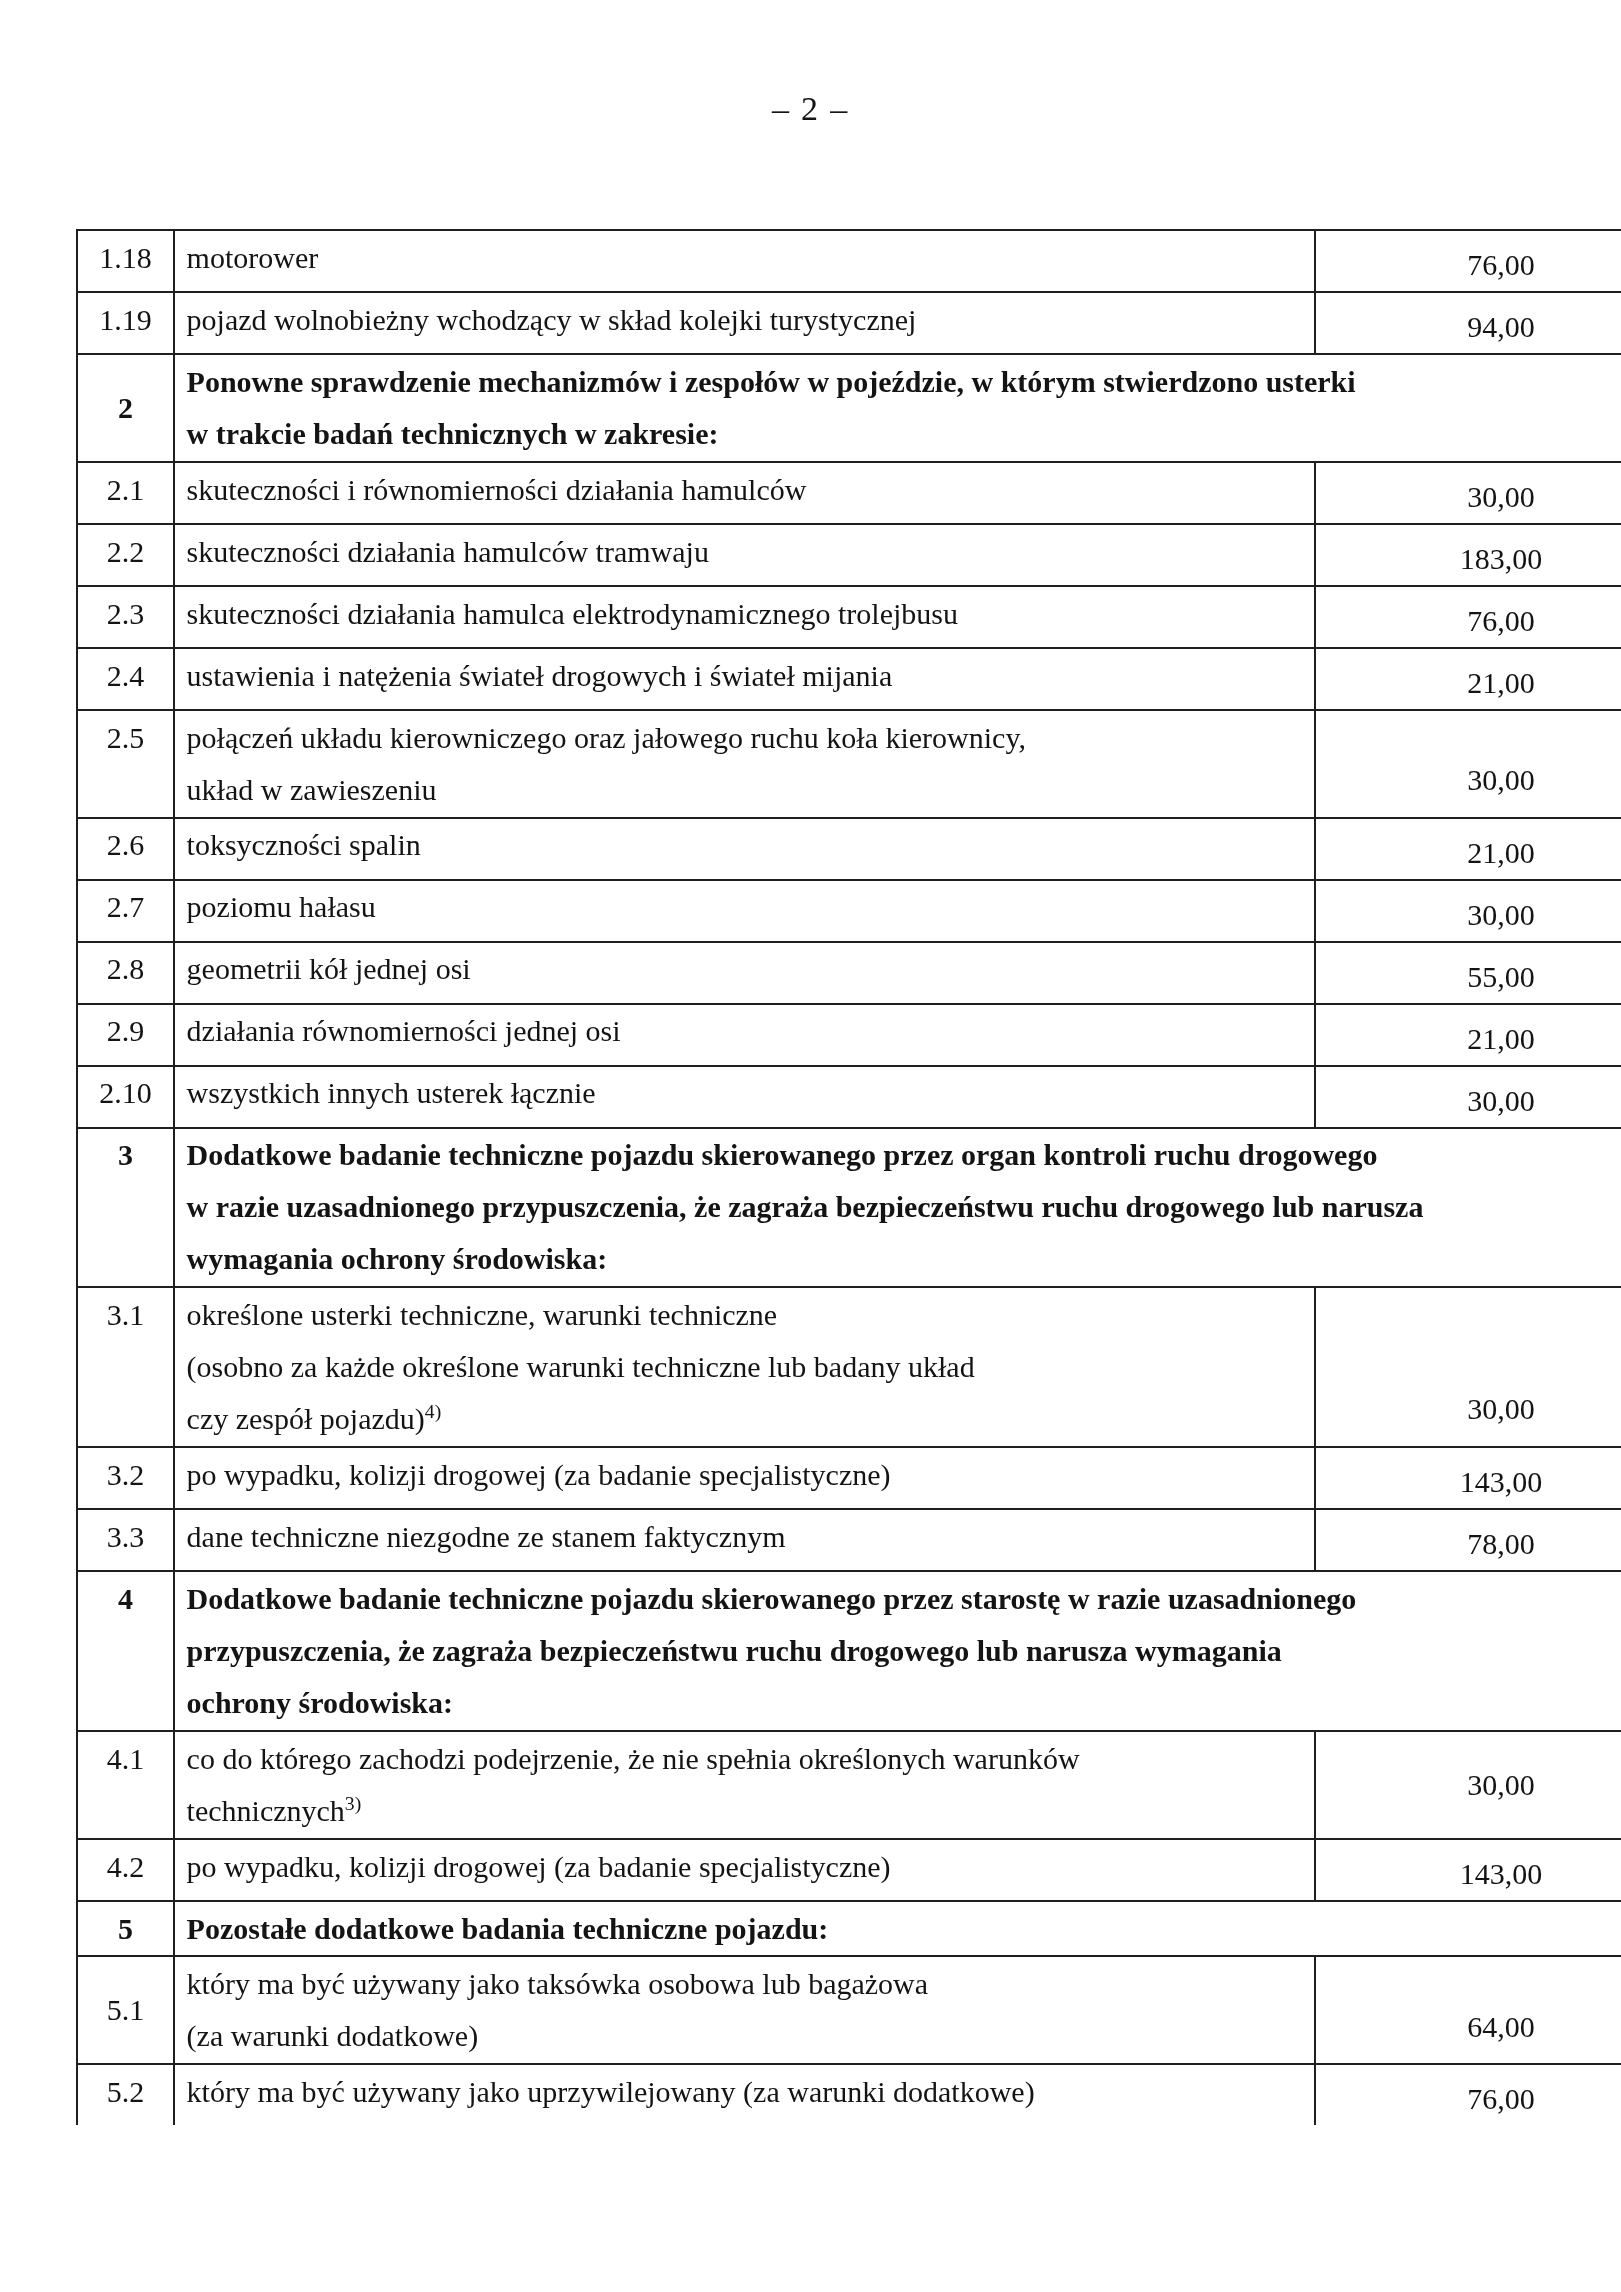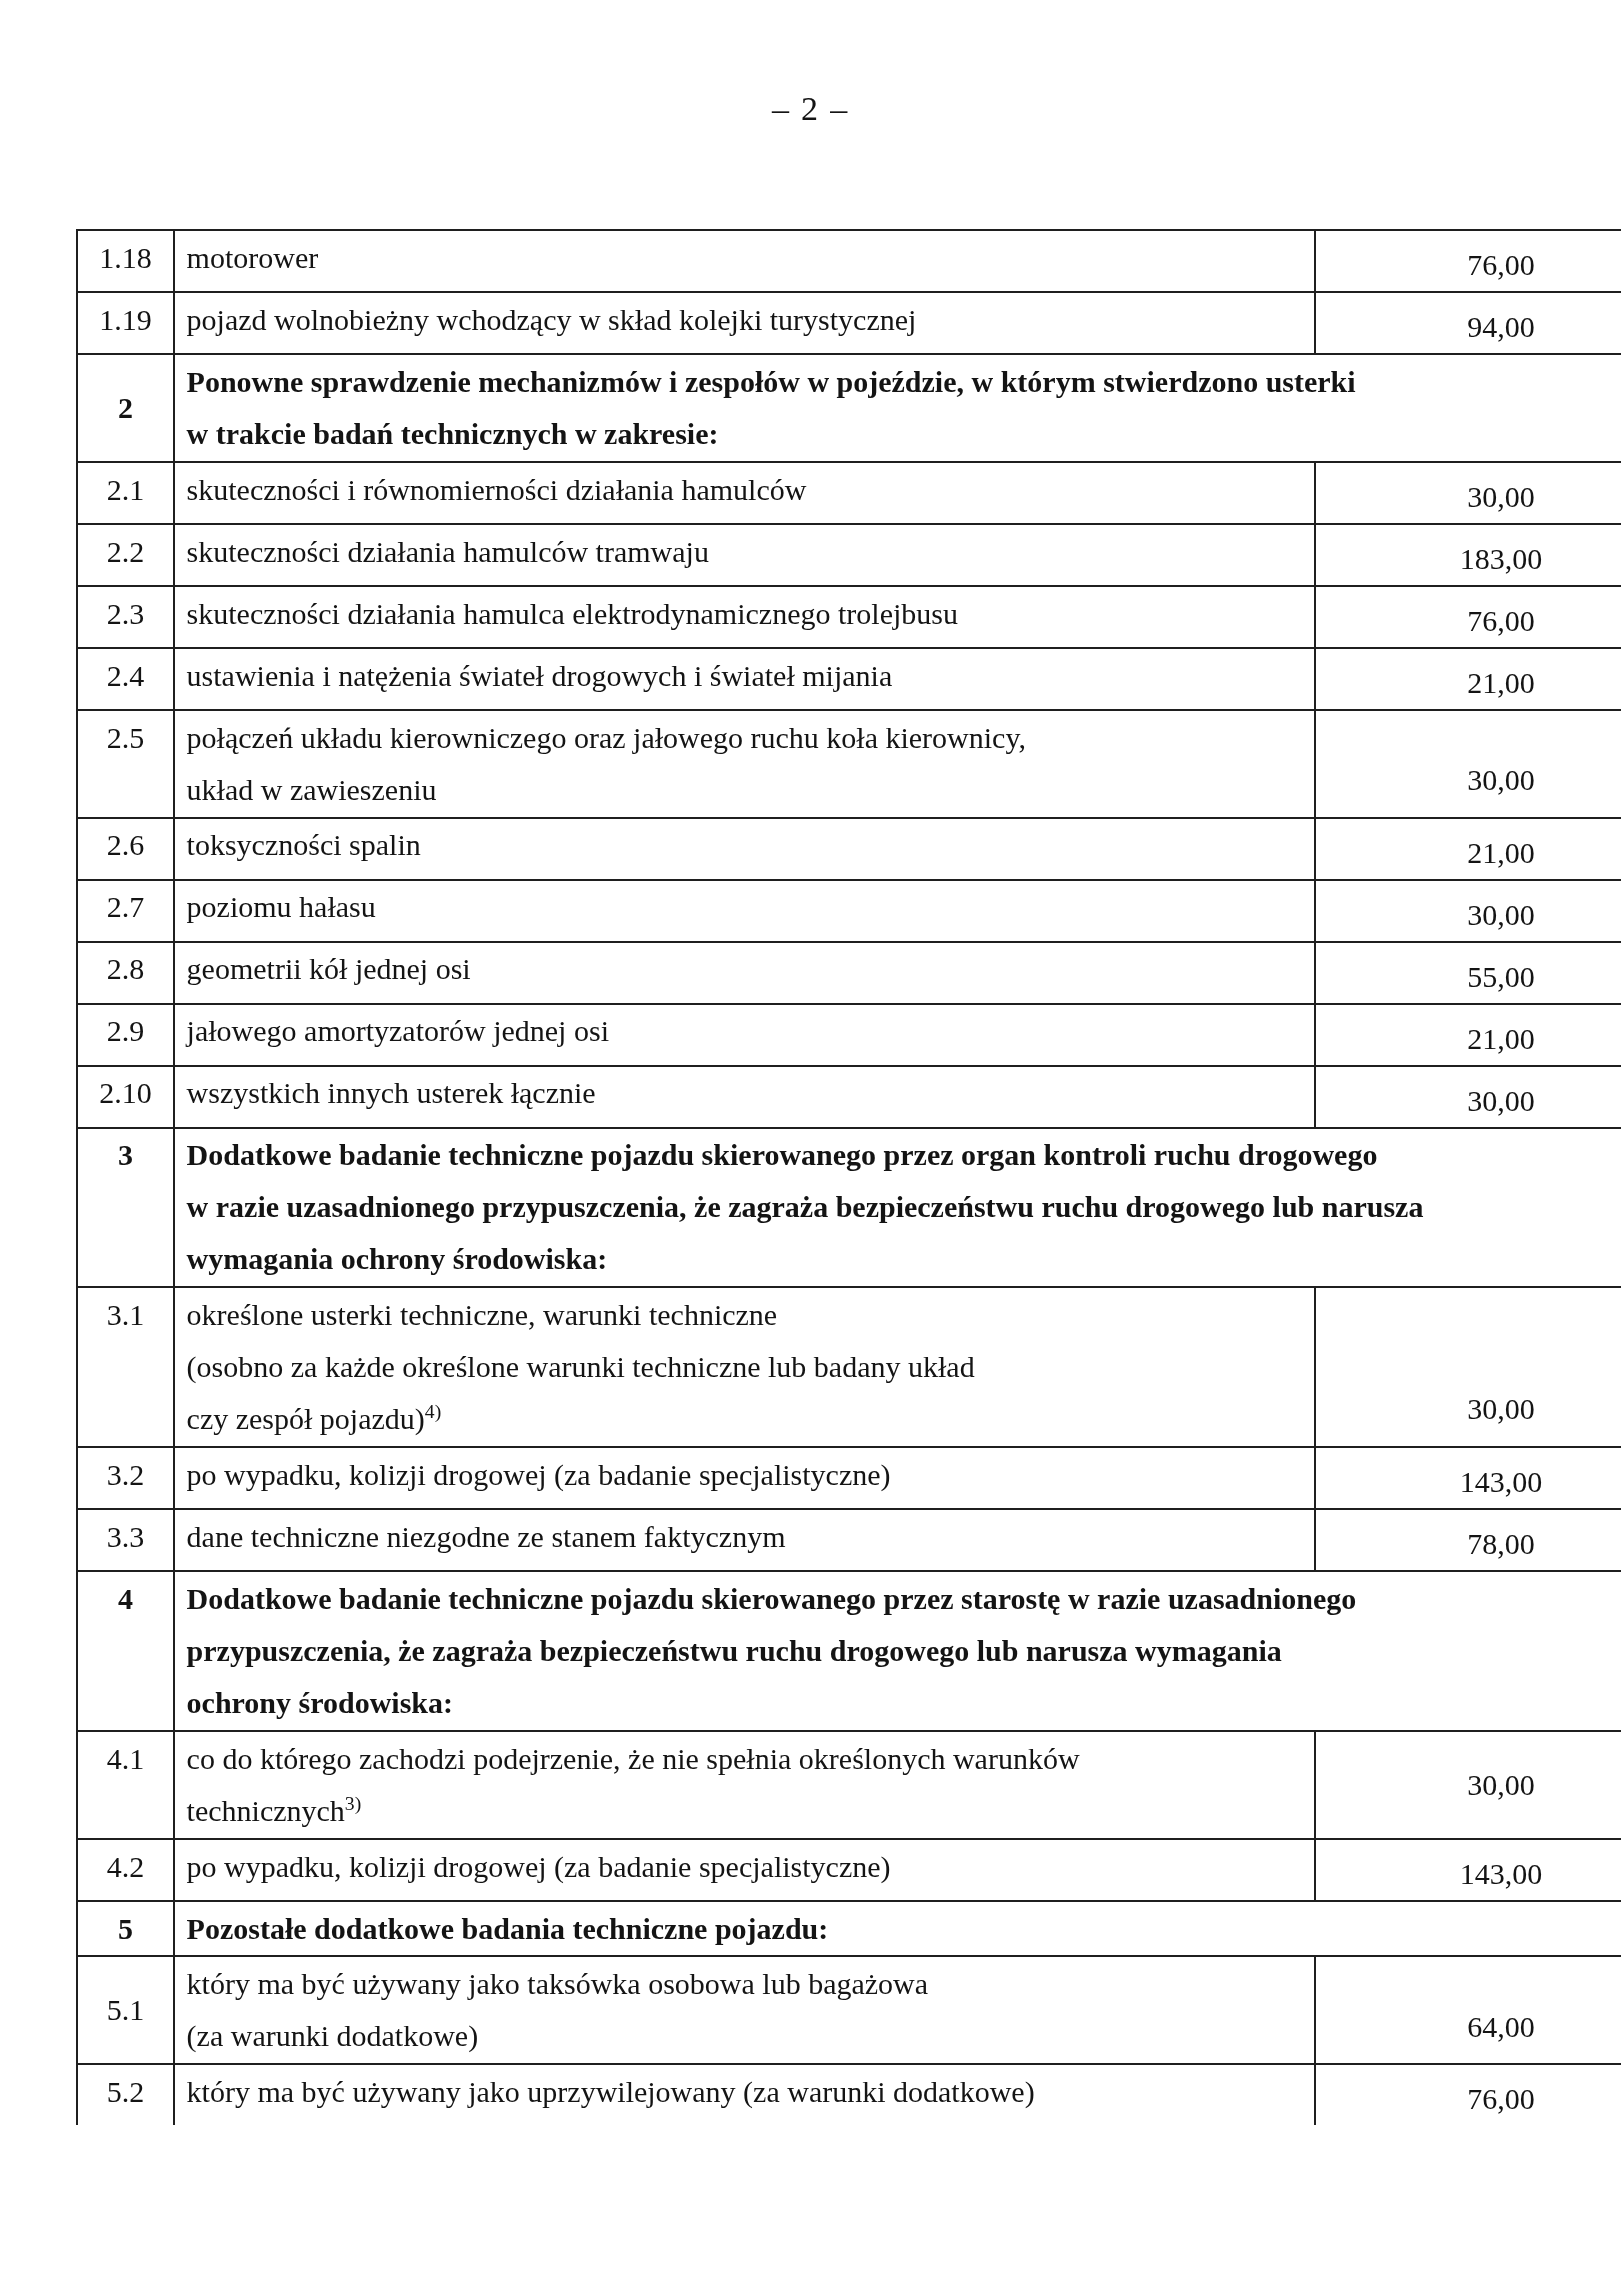--- a/index.html
+++ b/index.html
@@ -218,21 +218,21 @@
         </div>
         <div class="cell fee">
           <span>55,00</span>
         </div>
       </div>
       <div class="t-row item">
         <div class="cell num">
           <span>2.9</span>
         </div>
         <div class="cell desc">
-          <div class="line">jałowego amortyzatorów jednej osi</div>
+          <div class="line">działania równomierności jednej osi</div>
         </div>
         <div class="cell fee">
           <span>21,00</span>
         </div>
       </div>
       <div class="t-row item">
         <div class="cell num">
           <span>2.10</span>
         </div>
         <div class="cell desc">

